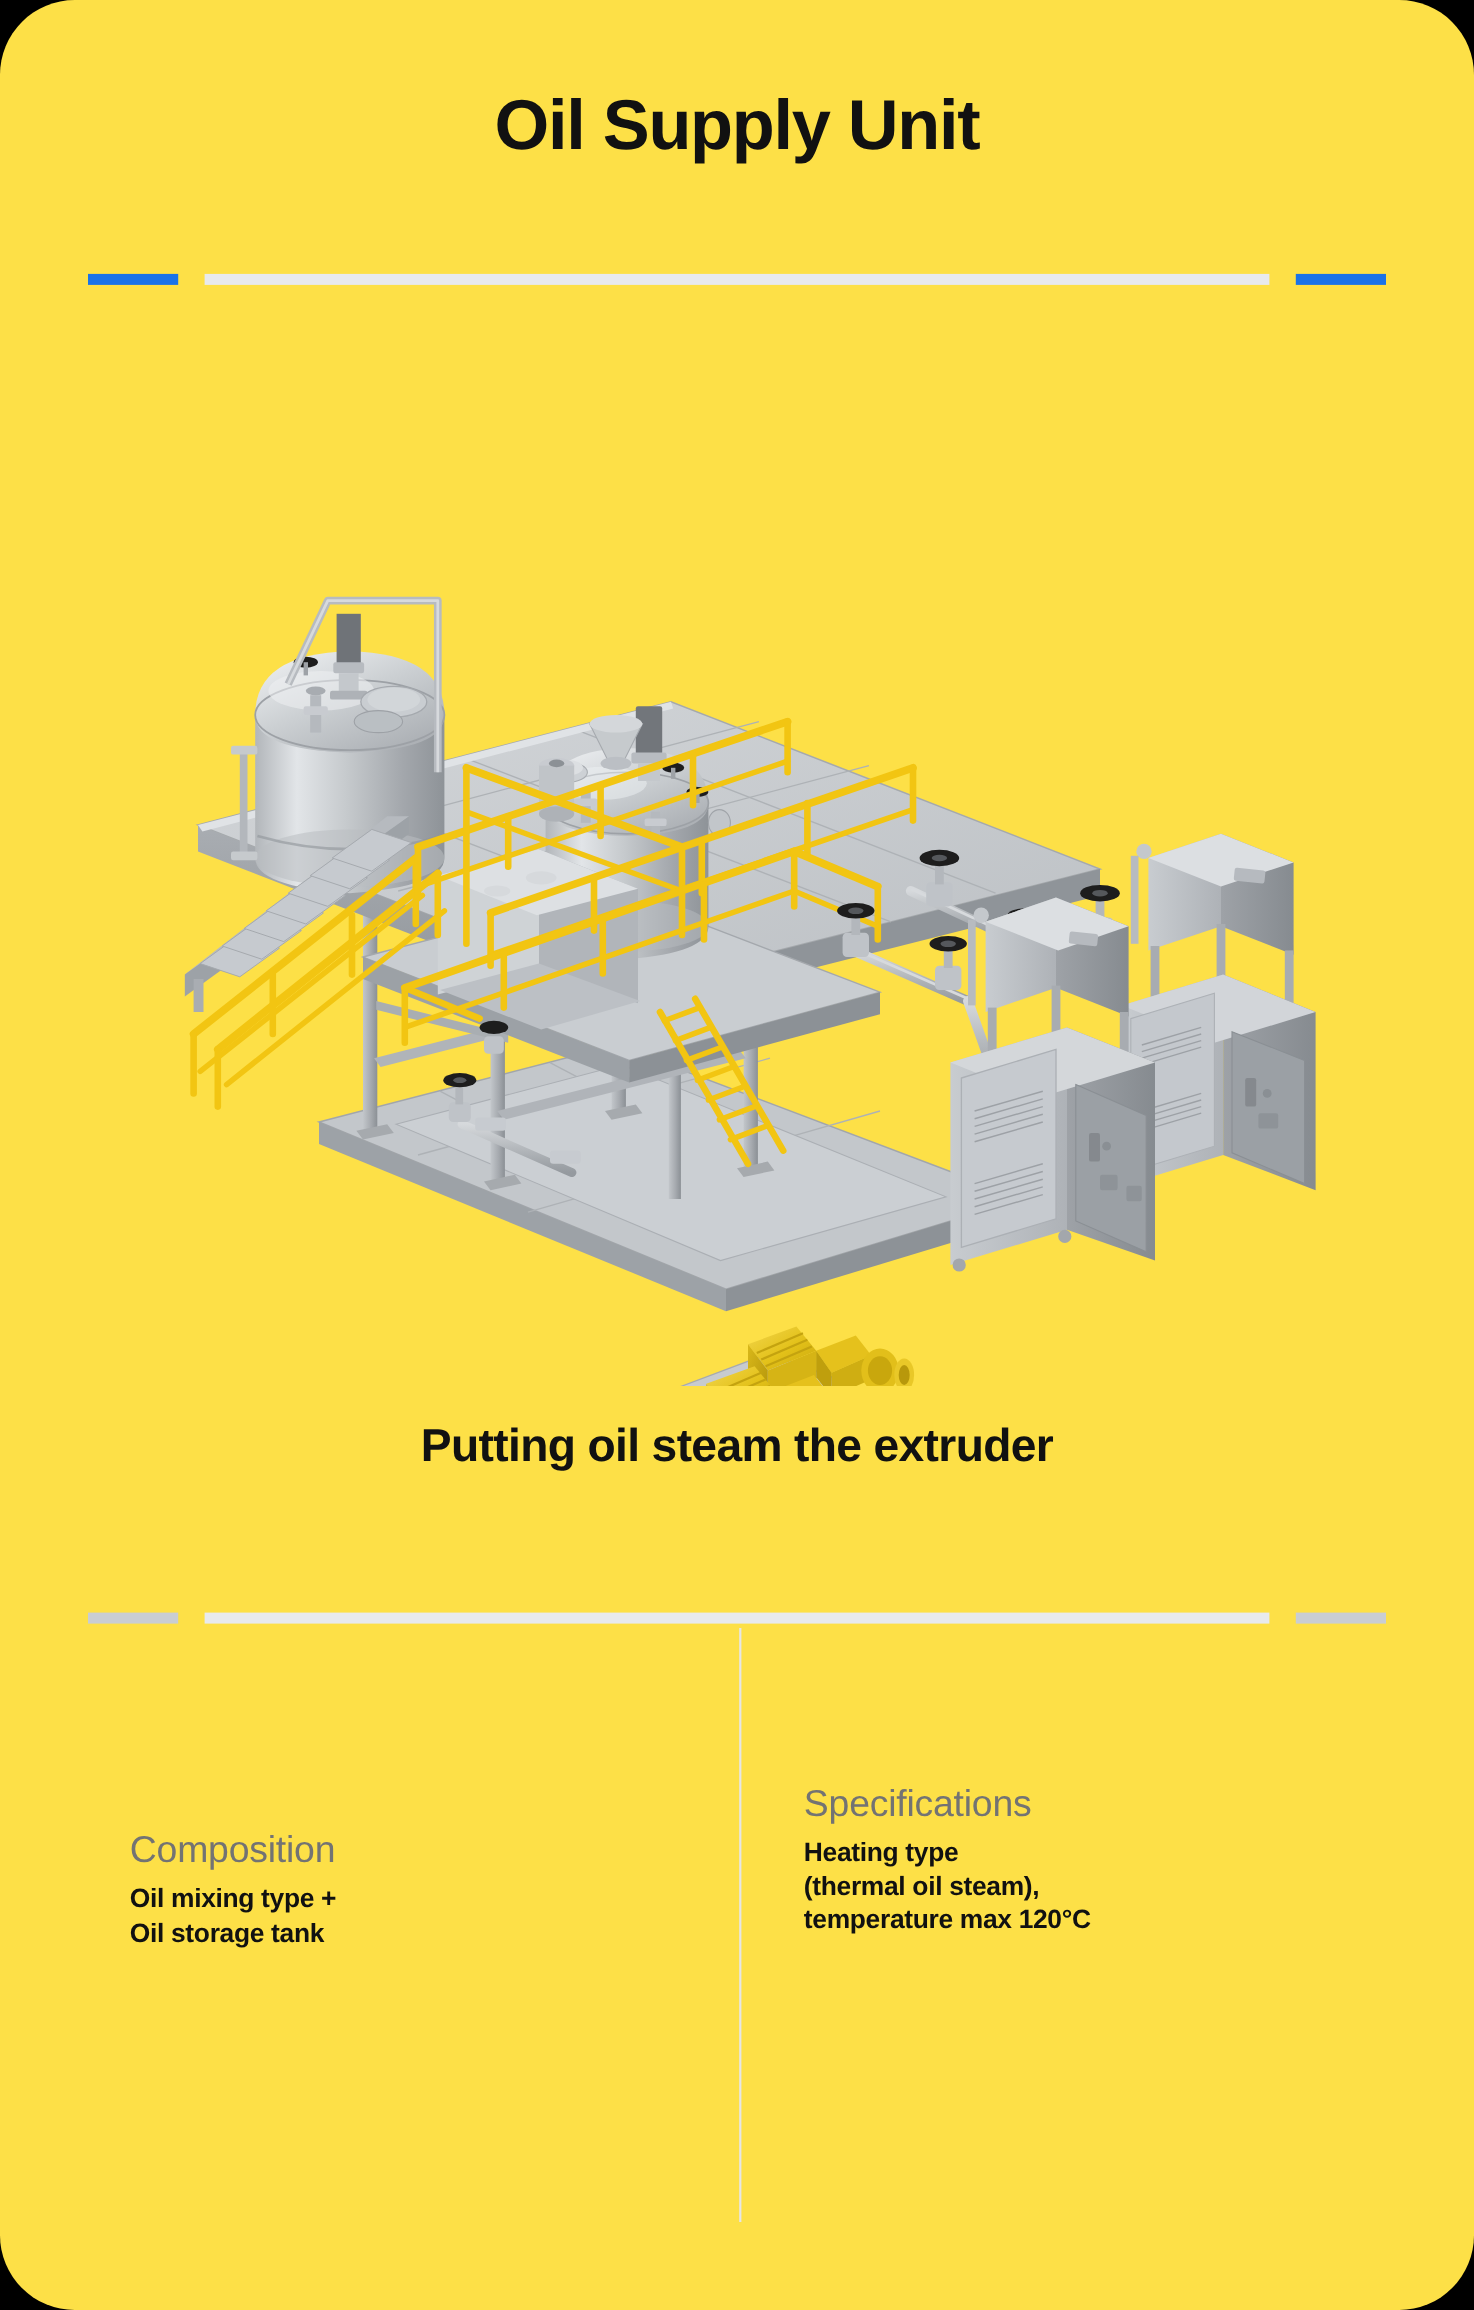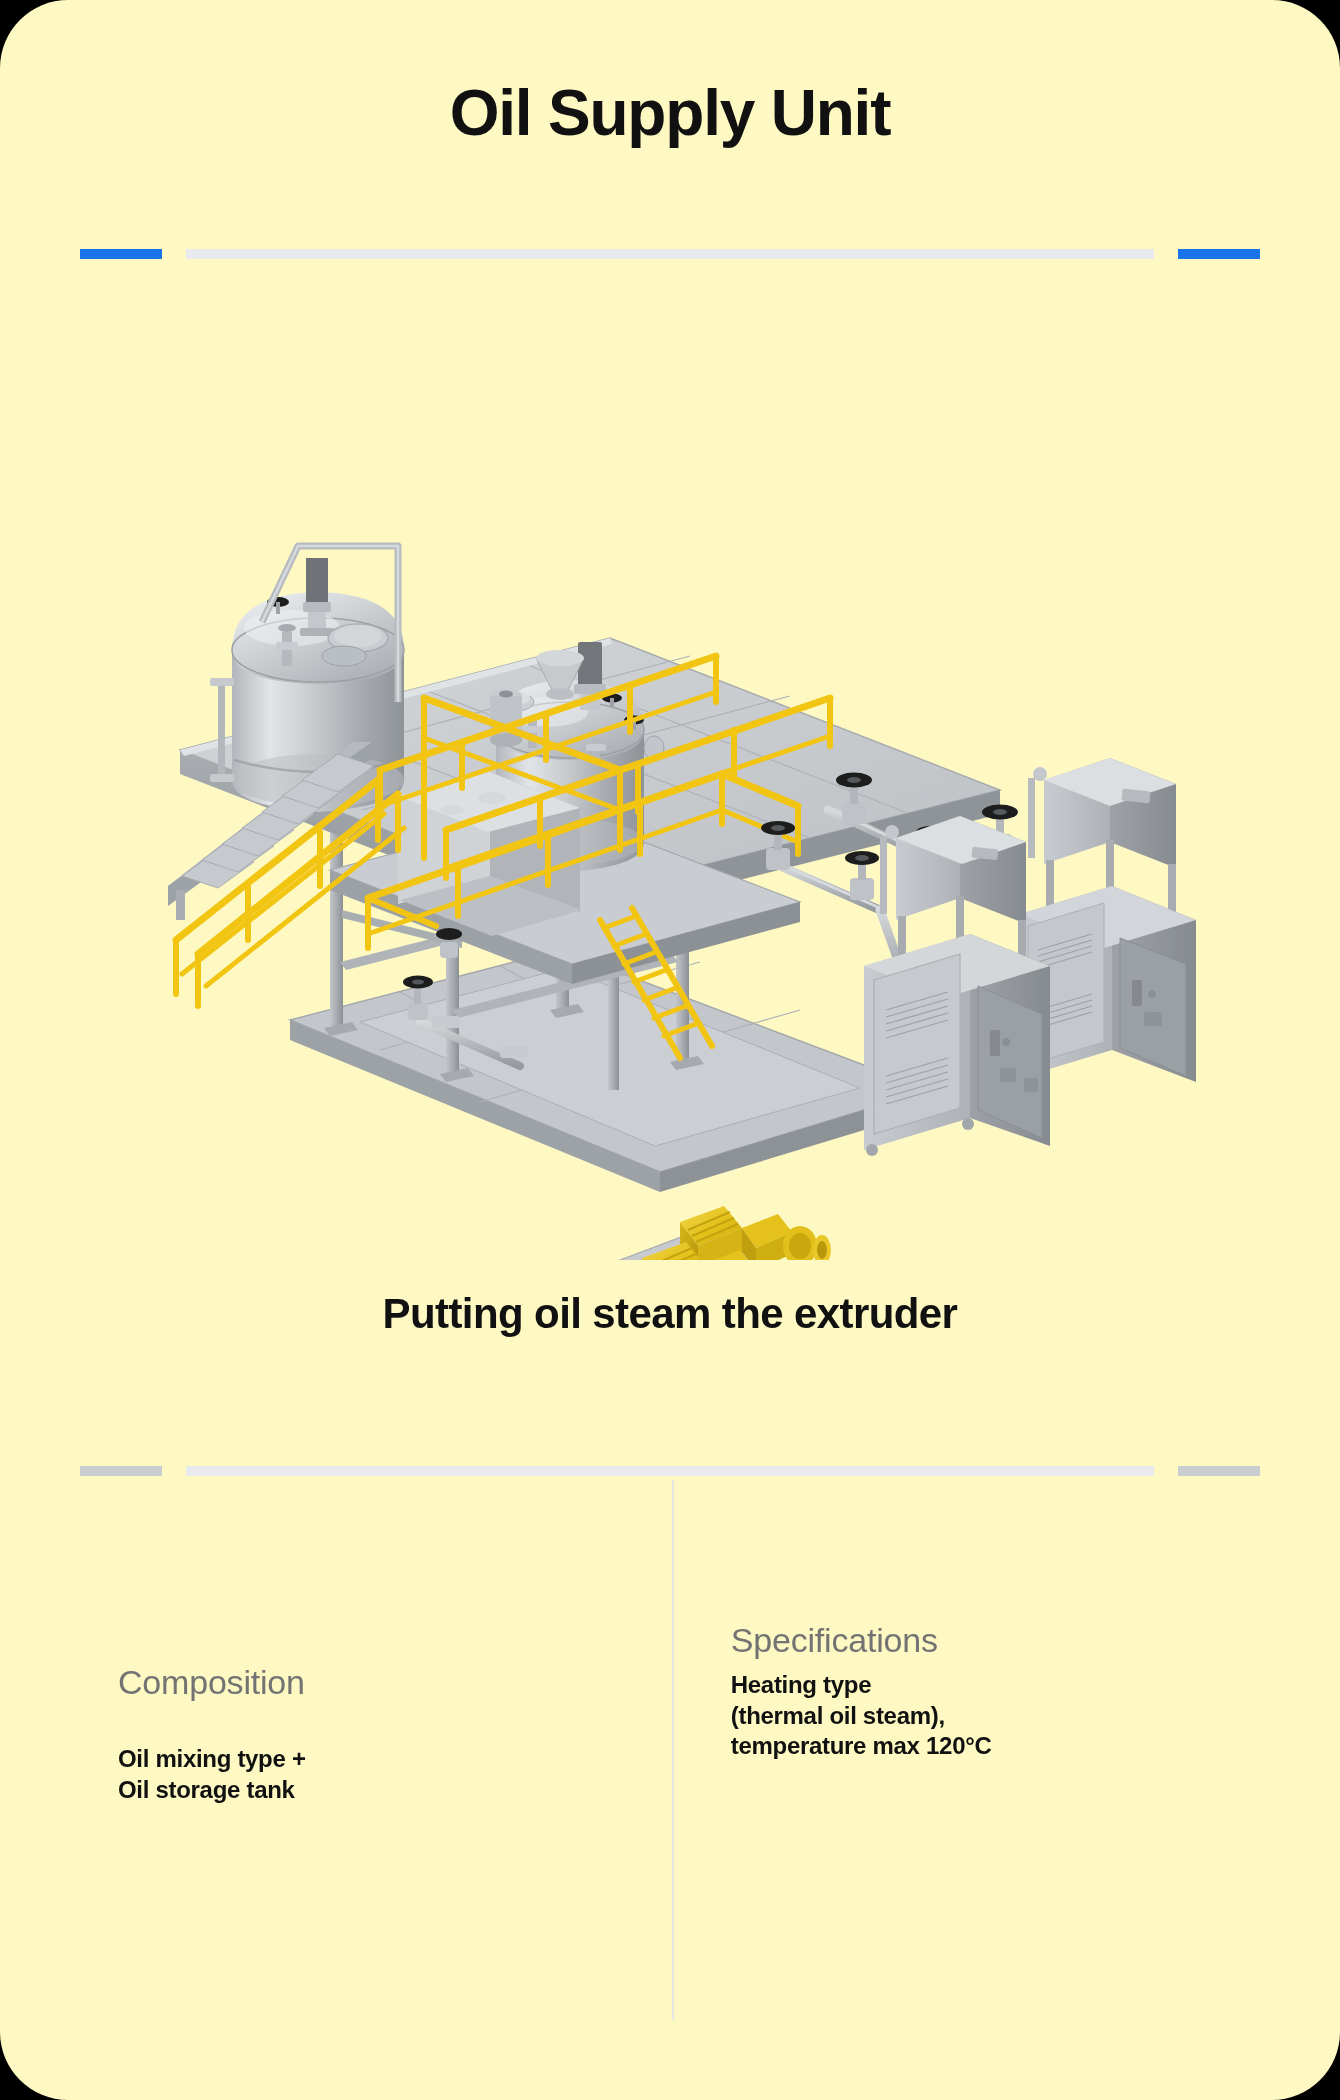--- a/index.html
+++ b/index.html
@@ -6,21 +6,21 @@
   * { box-sizing: border-box; }
   html, body {
     margin: 0; padding: 0;
     background: #000;
     width: 1340px; height: 2100px;
     overflow: hidden;
   }
   .card {
     position: relative;
     width: 1340px; height: 2100px;
-    background: #fef9c3;
+    background: #fde047;
     border-radius: 68px;
     overflow: hidden;
     font-family: "Liberation Sans", sans-serif;
   }
 
   
   .page-title {
     margin: 0;
     padding-top: 80px;
     text-align: center;
@@ -73,21 +73,21 @@
     width: 1340px;
     height: 560px;
     display: flex;
   }
   .spec-col {
     position: relative;
     display: flex;
     flex-direction: column;
     justify-content: flex-start;
   }
-  .spec-col.left  { width: 672px; padding: 160px 40px 0 118px; gap: 32px; }
+  .spec-col.left  { width: 672px; padding: 160px 40px 0 118px; }
   .spec-col.right { width: 668px; padding: 118px 40px 0 46px; margin-left: 24px; }
   .vdivider {
     position: absolute;
     left: 672px; top: 1480px;
     width: 2px; height: 540px;
     background: #e6e6e6;
   }
   .spec-label {
     font-size: 34px;
     font-weight: 400;

